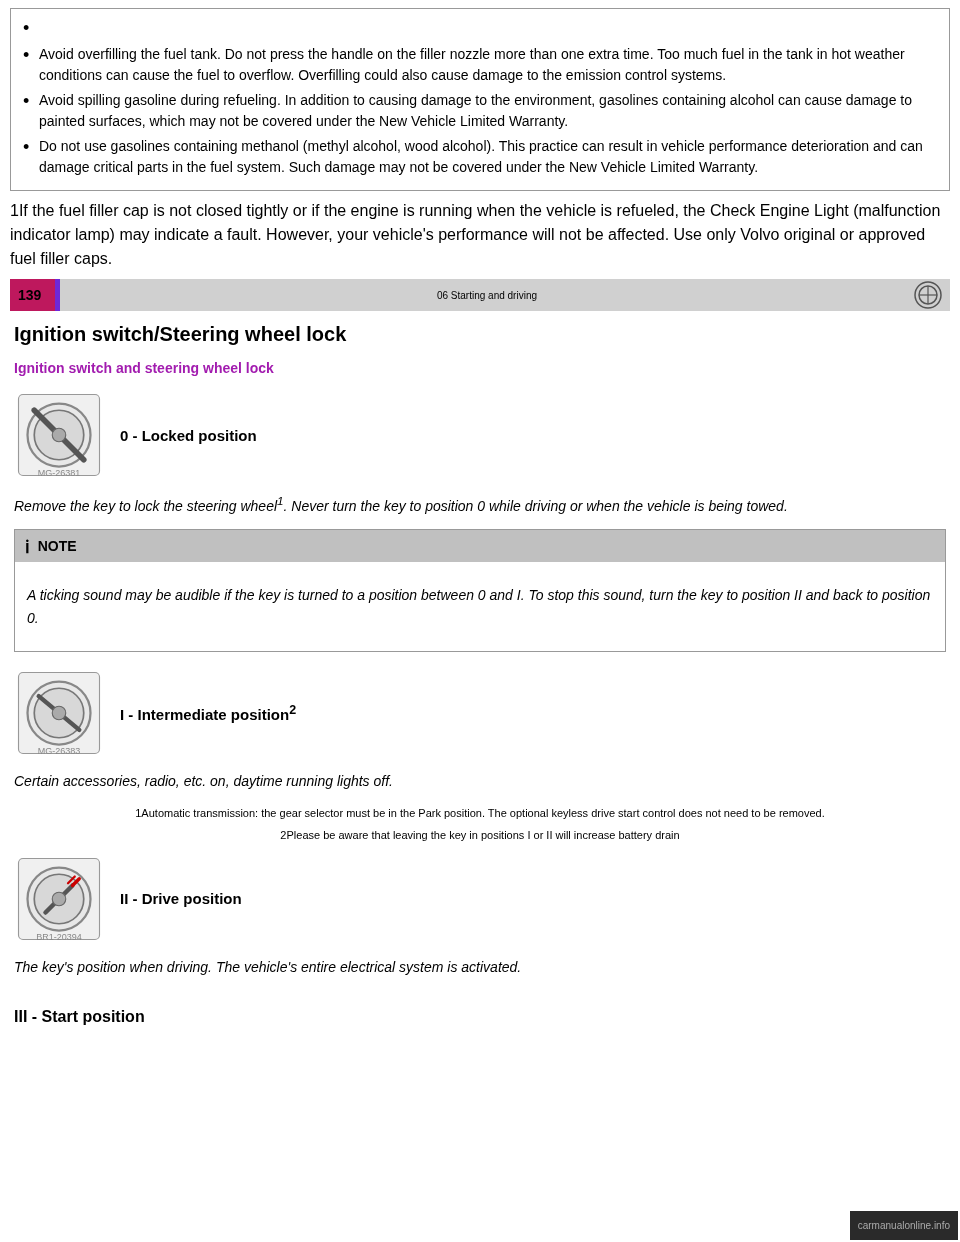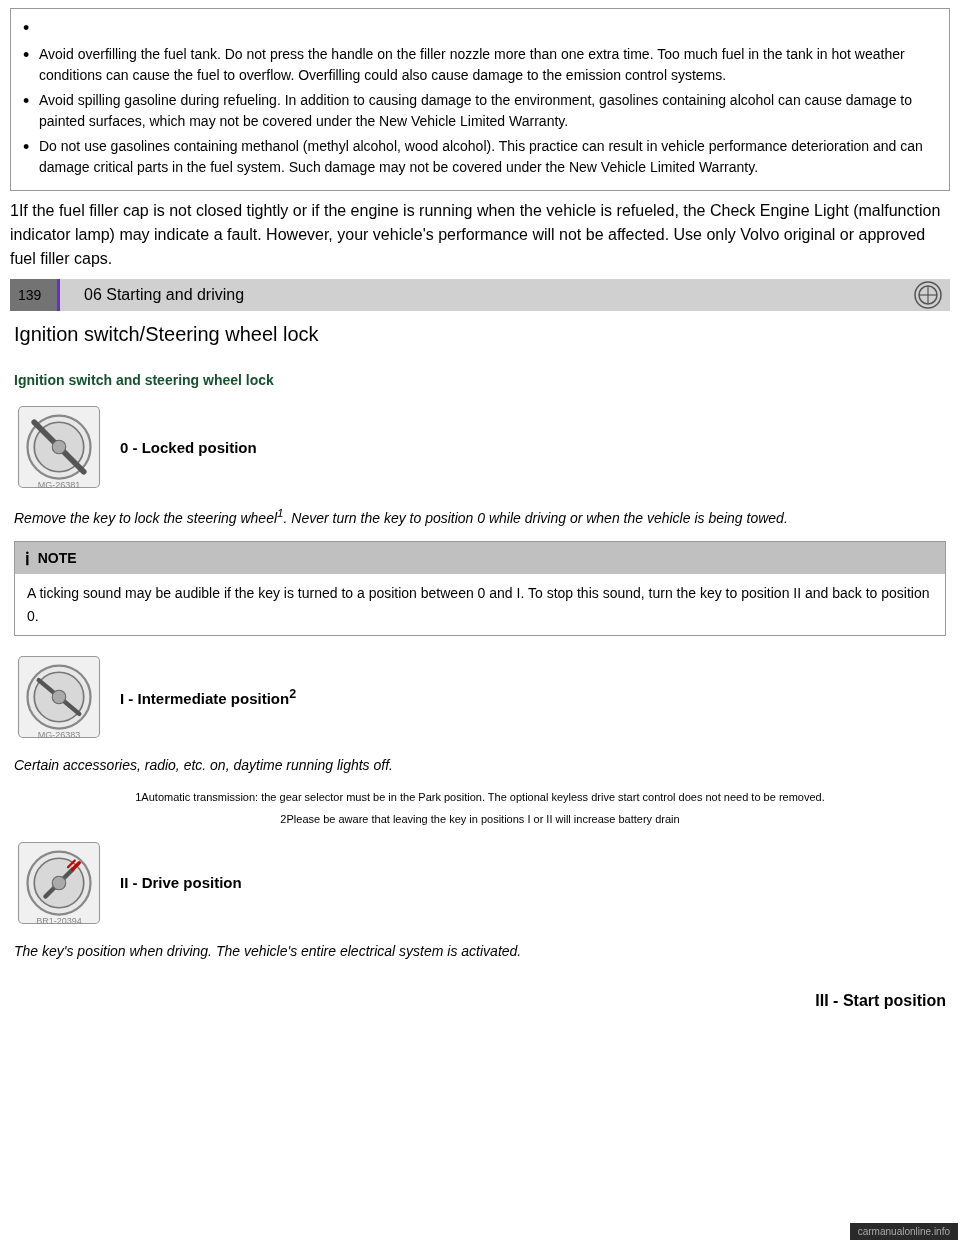--- a/index.html
+++ b/index.html
@@ -50,57 +50,58 @@
     
     .page-header {
       display: flex;
       align-items: center;
       background: #d0d0d0;
       margin: 0 10px 12px 10px;
       height: 32px;
     }
 
     .page-num {
-      background: #737373;
-      font-weight: normal;
+      background: #be185d;
+      font-weight: bold;
       font-size: 14px;
       padding: 0 8px;
       height: 100%;
       display: flex;
       align-items: center;
-      border-right: 3px solid #6d28d9;
+      border-right: 5px solid #6d28d9;
       min-width: 50px;
     }
 
     .chapter-title {
       padding: 0 24px;
-      font-size: 16px;
+      font-size: 10px;
       font-weight: normal;
       flex: 1;
+      text-align: center;
     }
 
     .header-icon {
       margin-right: 8px;
       width: 28px;
       height: 28px;
     }
 
     
     .main-content {
       padding: 0 14px;
     }
 
     .section-title {
       font-size: 20px;
-      font-weight: normal;
-      margin-bottom: 26px;
+      font-weight: bold;
+      margin-bottom: 14px;
     }
 
     .red-subtitle {
-      color: #14532d;
+      color: #a21caf;
       font-weight: bold;
       font-size: 14px;
       margin-bottom: 14px;
     }
 
     
     .position-row {
       display: flex;
       align-items: center;
       margin-bottom: 12px;
@@ -138,39 +139,40 @@
       font-weight: bold;
       font-size: 14px;
     }
 
     .note-icon {
       margin-right: 8px;
       font-size: 18px;
     }
 
     .note-content {
-      padding: 8px 12px;
+      padding: 22px 12px;
       line-height: 1.6;
+      font-style: italic;
     }
 
     .small-footnote {
       font-size: 11px;
       margin: 6px 0;
       line-height: 1.5;
       text-align: center;
     }
 
     .watermark {
       position: fixed;
       bottom: 2px;
       right: 2px;
       background: #2a2a2a;
       color: #aaa;
       font-size: 10px;
-      padding: 3px 8px;
+      padding: 9px 8px;
       z-index: 100;
     }
   </style>
 </head>
 <body>
 
 <div class="page-container">
 
   <div class="warning-box">
     <div class="bullet-item">
@@ -274,21 +276,21 @@
           <line x1="48" y1="26" x2="54" y2="20" stroke="#cc0000" stroke-width="2" stroke-linecap="round"></line>
           <circle cx="40" cy="40" r="6" fill="#aaa" stroke="#666" stroke-width="1"></circle>
           <text x="40" y="76" font-size="8" text-anchor="middle" fill="#888">BR1-20394</text>
         </svg>
       </div>
       <div class="position-label">II - Drive position</div>
     </div>
 
     <p class="position-description">The key's position when driving. The vehicle's entire electrical system is activated.</p>
 
-    <div style="text-align:right; margin-top: 20px; padding: 10px 0;">
+    <div style="text-align:left; margin-top: 20px; padding: 10px 0;">
       <div class="position-label" style="font-size:16px;">III - Start position</div>
     </div>
 
   </div>
 
   <div class="watermark">carmanualonline.info</div>
 
 </div>
 
 </body></html>

